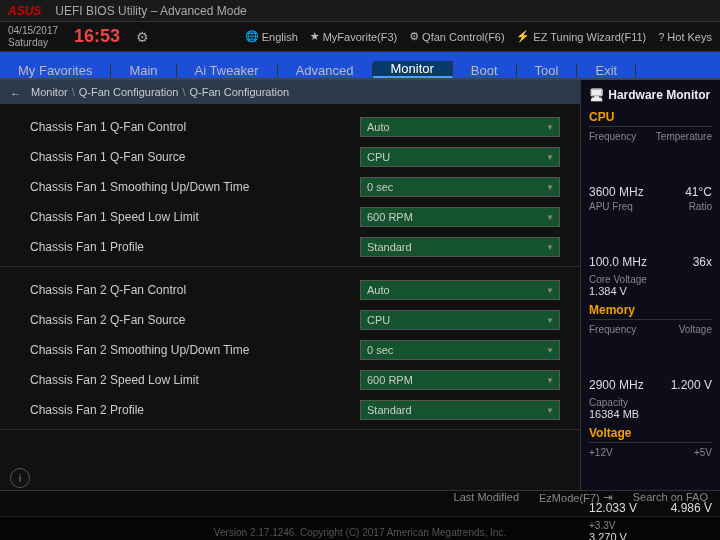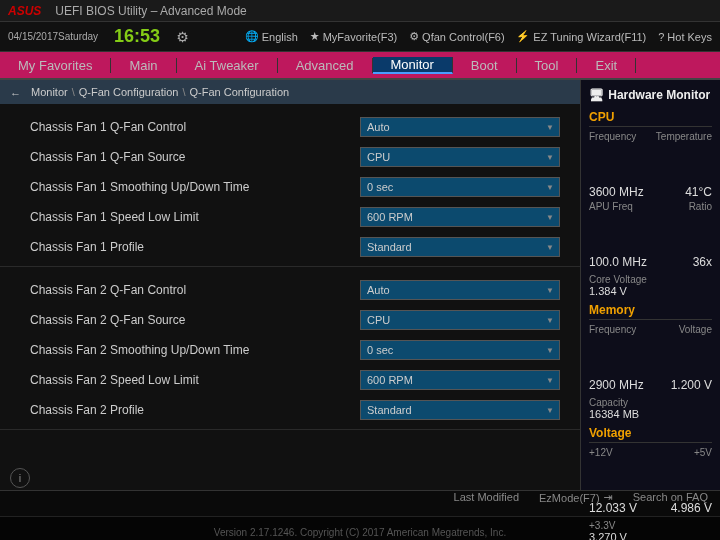--- a/index.html
+++ b/index.html
@@ -39,31 +39,31 @@
     
     #second-bar {
       background: #111;
       height: 30px;
       display: flex;
       align-items: center;
       padding: 0 8px;
       gap: 16px;
       border-bottom: 1px solid #333;
     }
-    .datetime { color: #84cc16; font-size: 18px; font-weight: bold; }
+    .datetime { color: #ef4444; font-size: 18px; font-weight: bold; }
     .date-small { font-size: 10px; color: #aaa; line-height: 1.2; }
     .toolbar-icons { display: flex; gap: 12px; align-items: center; font-size: 11px; color: #bbb; margin-left: auto; }
     .toolbar-icon-item { display: flex; align-items: center; gap: 3px; cursor: pointer; }
 
     
     #nav-bar {
-      background: #be185d;
+      background: #1d4ed8;
       height: 28px;
       display: flex;
-      align-items: center;
+      align-items: flex-end;
       border-bottom: 2px solid #444;
     }
     .nav-tab {
       padding: 0 18px;
       display: flex;
       align-items: center;
       cursor: pointer;
       font-size: 13px;
       color: #bbb;
       border-right: 1px solid #333;
@@ -119,21 +119,21 @@
       flex: 1;
       font-size: 12px;
       color: #ccc;
     }
     .select-wrapper {
       width: 200px;
       position: relative;
     }
     .select-wrapper select {
       width: 100%;
-      background: #0c4a6e;
+      background: #14532d;
       border: 1px solid #555;
       color: #ccc;
       font-size: 11px;
       padding: 3px 6px;
       appearance: none;
       cursor: pointer;
       outline: none;
     }
     .select-wrapper::after {
       content: '▼';
@@ -226,21 +226,21 @@
   </style>
 </head>
 <body>
 
 <div id="top-bar">
   <span class="logo">ASUS</span>
   <span class="bios-title">UEFI BIOS Utility – Advanced Mode</span>
 </div>
 
 <div id="second-bar">
-  <div style="display:flex;flex-direction:row;line-height:1.2">
+  <div style="display:flex;flex-direction:column;line-height:1.2">
     <span class="date-small">04/15/2017</span>
     <span class="date-small">Saturday</span>
   </div>
   <span class="datetime">16:53</span>
   <span style="font-size:14px;color:#aaa;cursor:pointer">⚙</span>
   <div class="toolbar-icons">
     <div class="toolbar-icon-item">
       <span>🌐</span>
       <span>English</span>
     </div>

